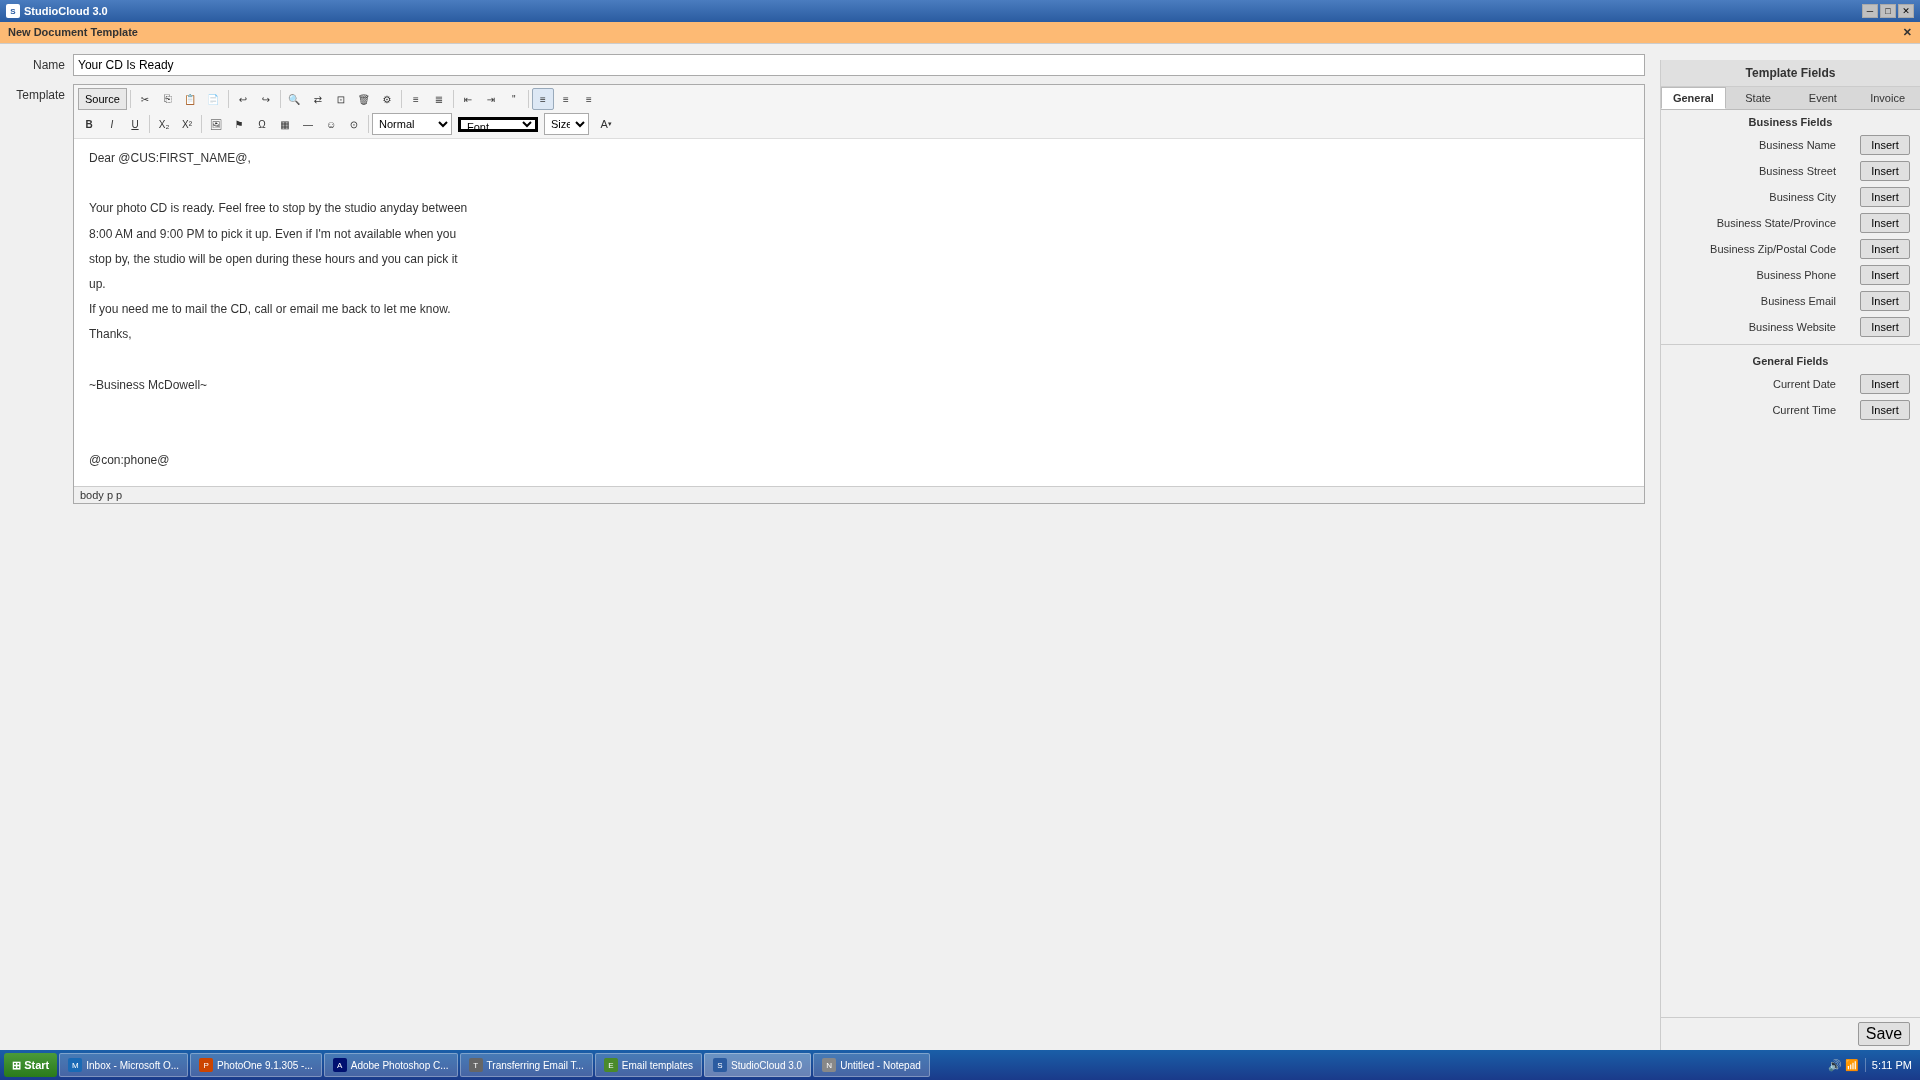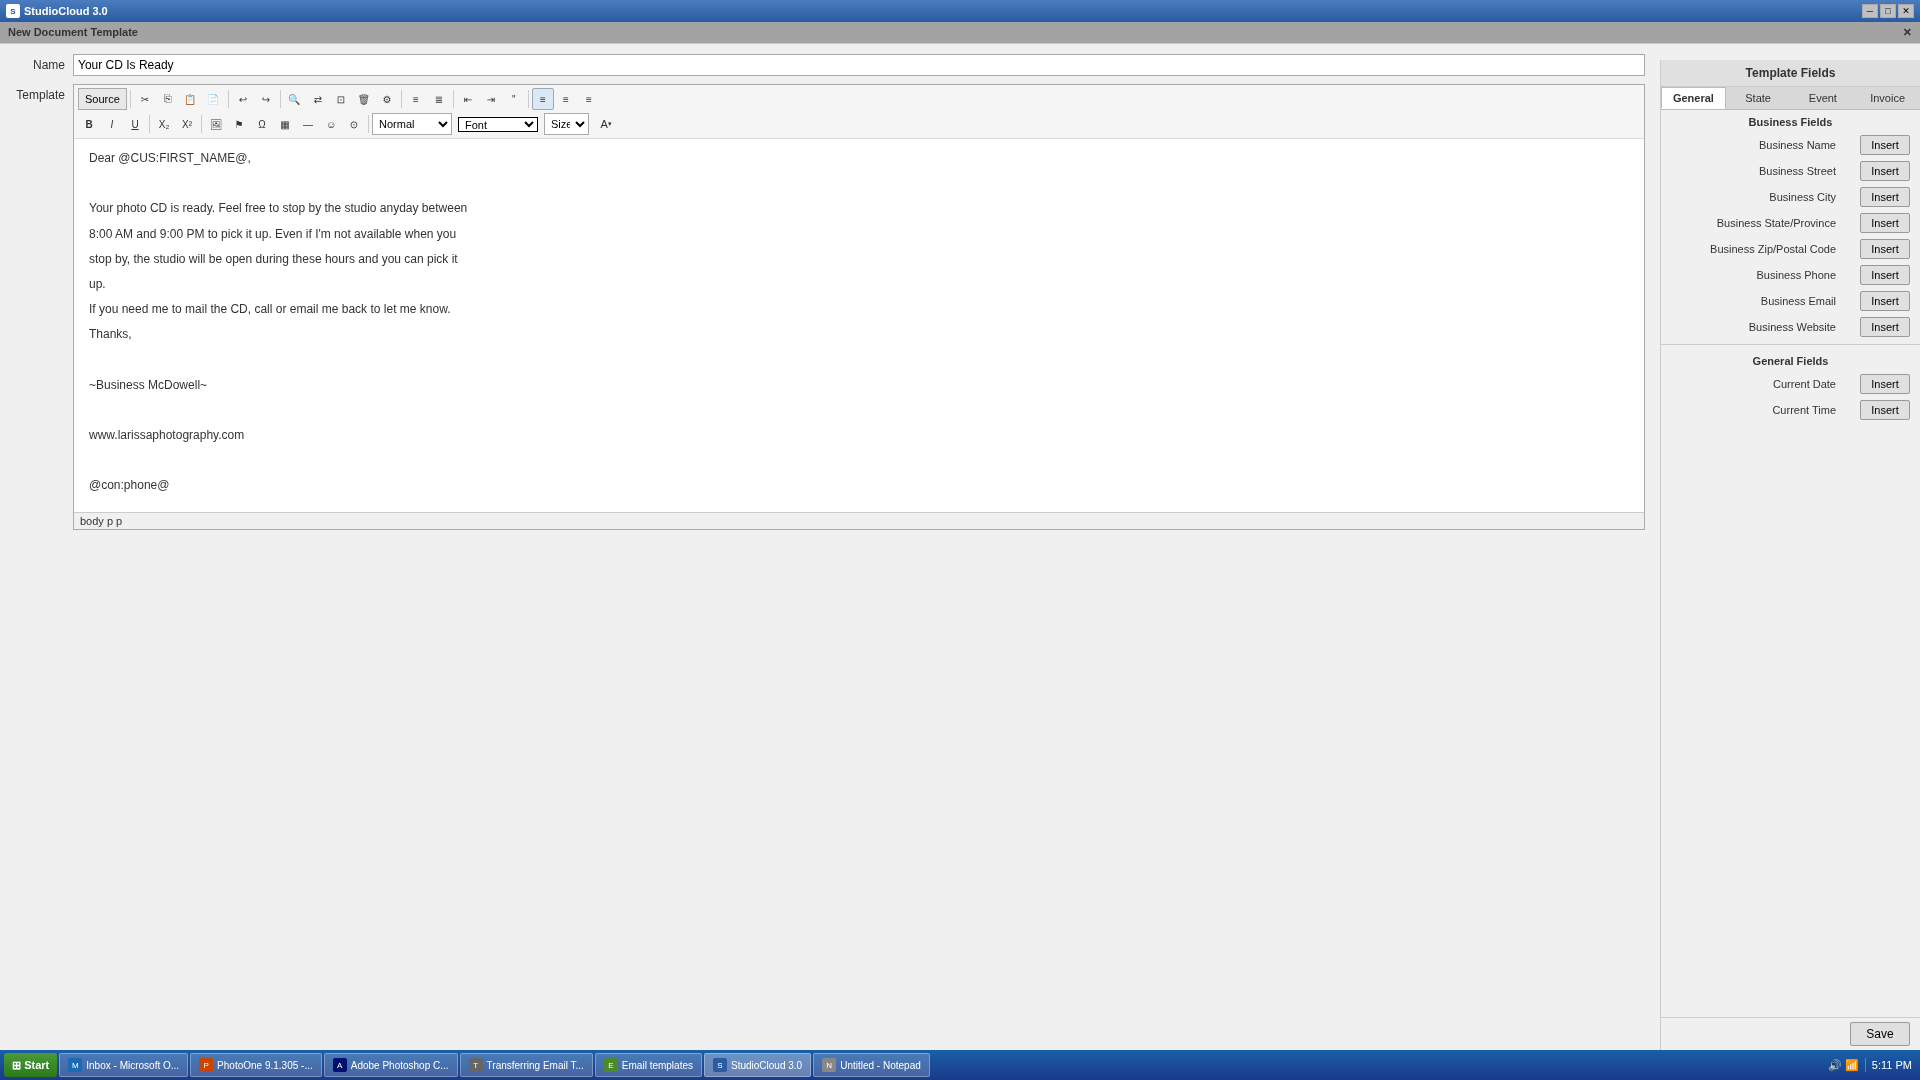--- a/index.html
+++ b/index.html
@@ -25,21 +25,21 @@
     
     .main-window {
       background: #f0f0f0;
       height: calc(1080px - 22px - 30px);
       display: flex;
       flex-direction: column;
     }
 
     
     .window-header {
-      background: #a3a3a3;
+      background: #fdba74;
       padding: 4px 8px;
       font-size: 11px;
       font-weight: bold;
       color: #333;
       border-bottom: 1px solid #ccc;
     }
 
     
     .content-area {
       display: flex;
@@ -154,21 +154,21 @@
     .style-select {
       height: 22px;
       border: 1px solid #aaa;
       background: white;
       font-size: 11px;
       padding: 0 2px;
       width: 80px;
     }
     .font-select {
       height: 15px;
-      border: 1px solid #000000;
+      border: 3px solid #000000;
       background: white;
       font-size: 11px;
       padding: 0 2px;
       width: 80px;
     }
     .size-select {
       height: 22px;
       border: 1px solid #aaa;
       background: white;
       font-size: 11px;
@@ -279,25 +279,25 @@
 
     
     .bottom-bar {
       background: #f0f0f0;
       border-top: 1px solid #ccc;
       padding: 4px 10px;
       display: flex;
       justify-content: flex-end;
     }
     .save-btn {
-      width: 60px;
+      width: 52px;
       height: 24px;
       background: #e0e0e0;
       border: 1px solid #999;
-      font-size: 12px;
+      font-size: 16px;
       cursor: pointer;
       border-radius: 2px;
     }
 
     
     .taskbar {
       height: 30px;
       background: linear-gradient(to bottom, #1a5fa8, #1a3a8a);
       display: flex;
       align-items: center;
@@ -465,21 +465,20 @@
             <p>&nbsp;</p>
             <p>Your photo CD is ready. Feel free to stop by the studio anyday between</p>
             <p>8:00 AM and 9:00 PM to pick it up. Even if I'm not available when you</p>
             <p>stop by, the studio will be open during these hours and you can pick it</p>
             <p>up.</p>
             <p>If you need me to mail the CD, call or email me back to let me know.</p>
             <p>Thanks,</p>
             <p>&nbsp;</p>
             <p>~Business McDowell~</p>
             <p>&nbsp;</p>
-            <p>www.larissaphotography.com</p>
             <p>&nbsp;</p>
             <p>@con:phone@</p>
           </div>
 
           <div class="editor-status">
             <span>body  p  p</span>
           </div>
         </div>
       </div>
     </div>

